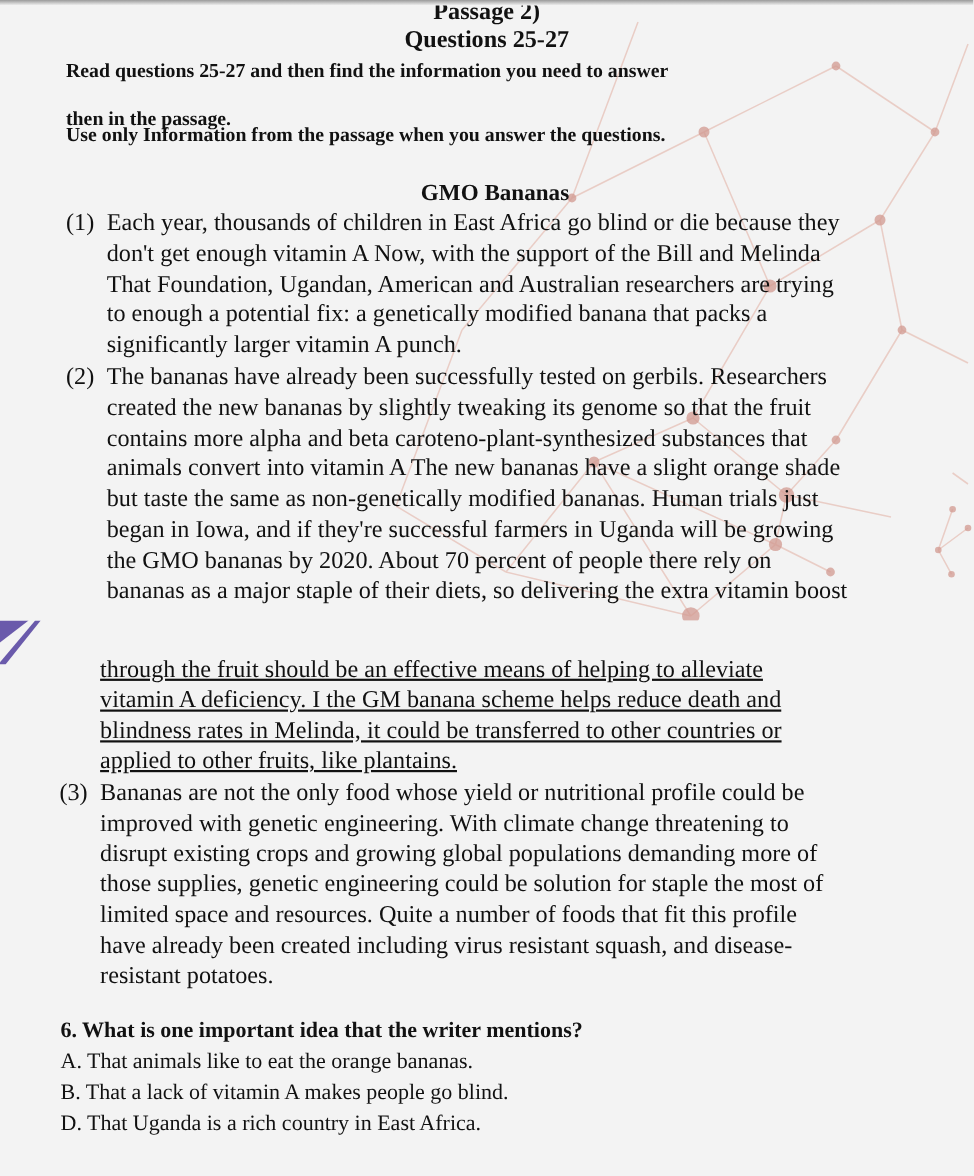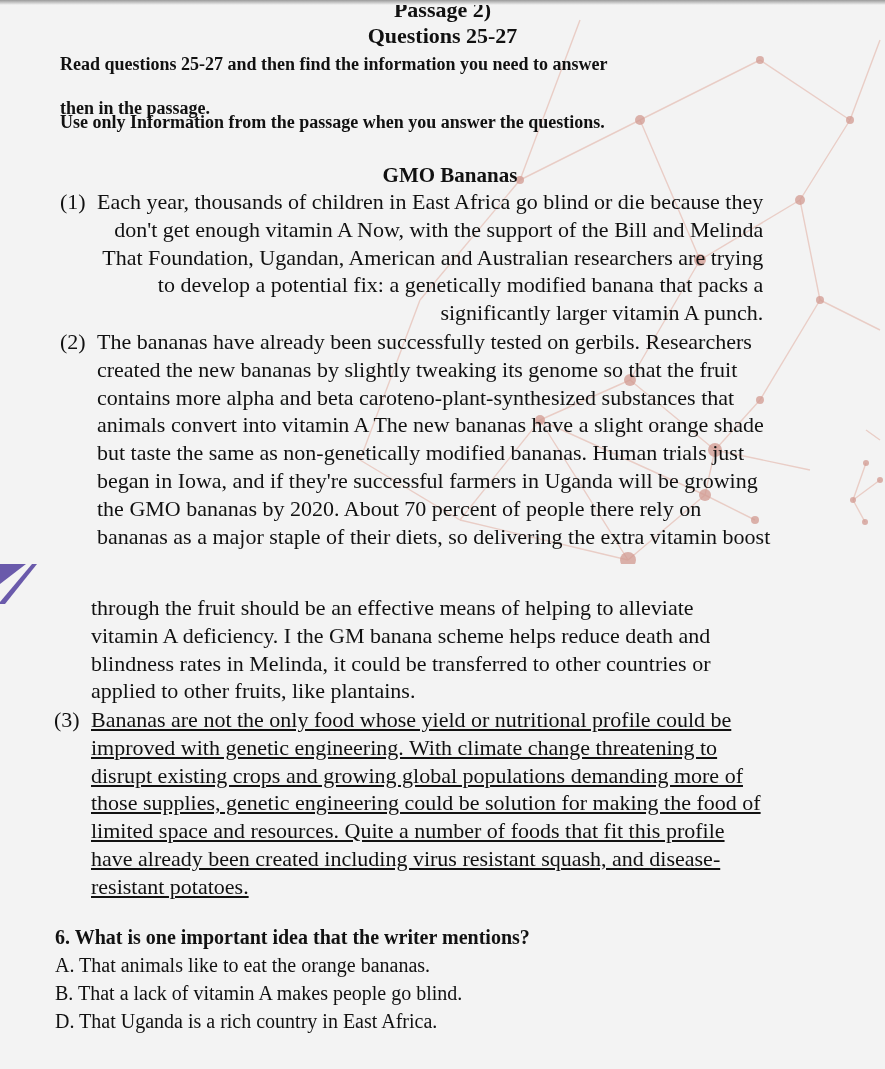--- a/index.html
+++ b/index.html
@@ -113,57 +113,57 @@
   <div class="header-line" style="top:22px;">Questions 25-27</div>
 
   <div class="instr" style="top:50px;">Read questions 25-27 and then find the information you need to answer</div>
   <div class="instr" style="top:94px;">then in the passage.</div>
   <div class="instr" style="top:108px;">Use only Information from the passage when you answer the questions.</div>
 
   <div class="title" style="top:161px;">GMO Bananas</div>
 
   <div class="para" style="left:60px; top:188px;">
     <span class="num">(1)</span>
-    <div style="margin-left:37px;text-align:right;">
+    <div style="margin-left:37px;">
       <span class="line">Each year, thousands of children in East Africa go blind or die because they</span>
       <span class="line">don't get enough vitamin A Now, with the support of the Bill and Melinda</span>
       <span class="line">That Foundation, Ugandan, American and Australian researchers are trying</span>
-      <span class="line">to develop a potential fix: a genetically modified banana that packs a</span>
+      <span class="line">to enough a potential fix: a genetically modified banana that packs a</span>
       <span class="line">significantly larger vitamin A punch.</span>
     </div>
   </div>
 
   <div class="para" style="left:60px; top:328px;">
     <span class="num">(2)</span>
     <div style="margin-left:37px;">
       <span class="line">The bananas have already been successfully tested on gerbils. Researchers</span>
       <span class="line">created the new bananas by slightly tweaking its genome so that the fruit</span>
       <span class="line">contains more alpha and beta caroteno-plant-synthesized substances that</span>
       <span class="line">animals convert into vitamin A The new bananas have a slight orange shade</span>
       <span class="line">but taste the same as non-genetically modified bananas. Human trials just</span>
       <span class="line">began in Iowa, and if they're successful farmers in Uganda will be growing</span>
       <span class="line">the GMO bananas by 2020. About 70 percent of people there rely on</span>
       <span class="line">bananas as a major staple of their diets, so delivering the extra vitamin boost</span>
     </div>
   </div>
 
-  <div class="para" style="left:91px; top:594px;">
+  <div class="para" style="left:91px; top:594px;text-decoration:underline;">
     <span class="line">through the fruit should be an effective means of helping to alleviate</span>
     <span class="line">vitamin A deficiency. I the GM banana scheme helps reduce death and</span>
     <span class="line">blindness rates in Melinda, it could be transferred to other countries or</span>
     <span class="line">applied to other fruits, like plantains.</span>
   </div>
 
   <div class="para" style="left:54px; top:706px;">
     <span class="num">(3)</span>
-    <div style="margin-left:37px;text-decoration:underline;">
+    <div style="margin-left:37px;">
       <span class="line">Bananas are not the only food whose yield or nutritional profile could be</span>
       <span class="line">improved with genetic engineering. With climate change threatening to</span>
       <span class="line">disrupt existing crops and growing global populations demanding more of</span>
-      <span class="line">those supplies, genetic engineering could be solution for making the food of</span>
+      <span class="line">those supplies, genetic engineering could be solution for staple the most of</span>
       <span class="line">limited space and resources. Quite a number of foods that fit this profile</span>
       <span class="line">have already been created including virus resistant squash, and disease-</span>
       <span class="line">resistant potatoes.</span>
     </div>
   </div>
 
   <div class="question" style="top:923px;">
     <span class="q" style="display:block;">6.  What is one important idea that the writer mentions?</span>
     <span class="opt">A. That animals like to eat the orange bananas.</span>
     <span class="opt">B. That a lack of vitamin A makes people go blind.</span>

